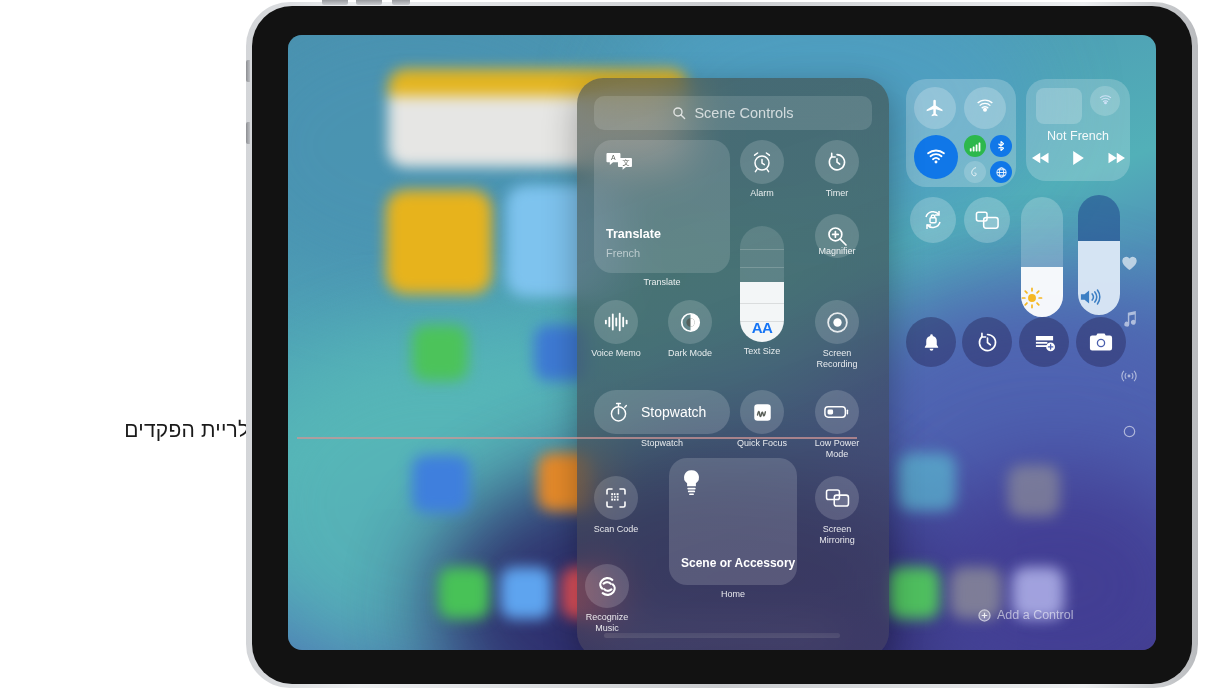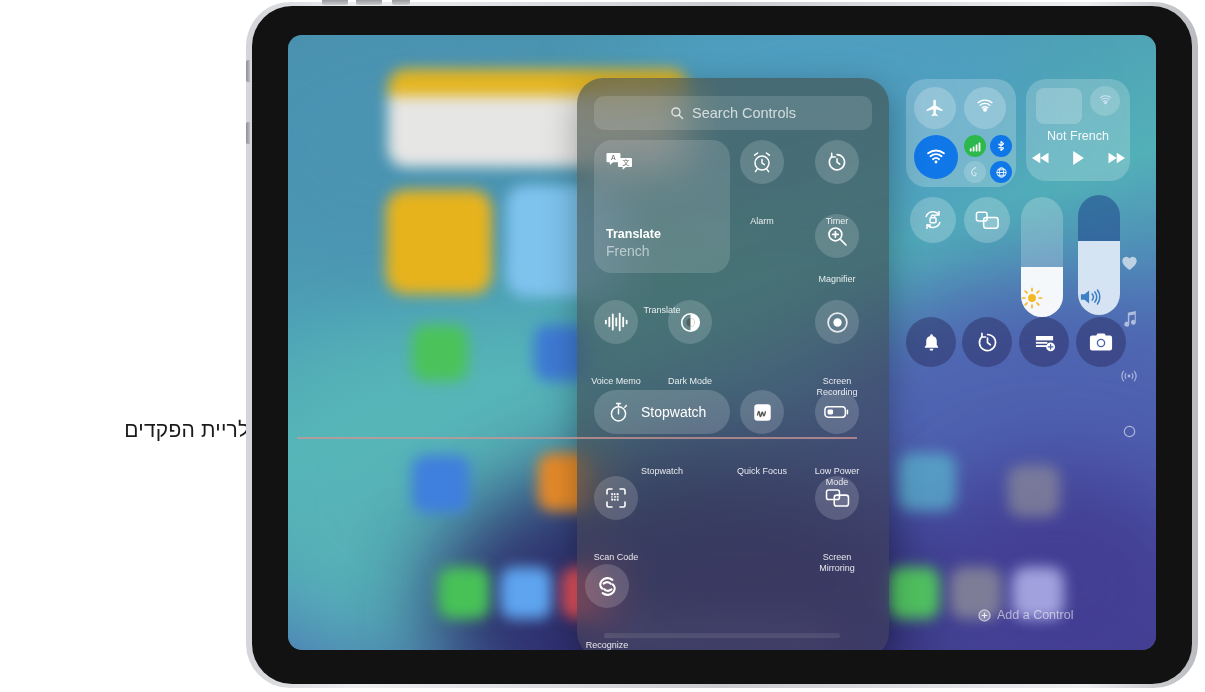--- a/index.html
+++ b/index.html
@@ -97,34 +97,34 @@
     border-radius:10px; background:rgba(255,255,255,.13);
     display:flex;align-items:center;justify-content:center;gap:8px;
   }
   .search-bar .txt{font-size:14.5px;color:rgba(255,255,255,.72);}
 
   .g-grid{position:absolute; left:0; top:62px; width:312px; height:500px;}
   .g-item{position:absolute;}
   .g-cap{
     position:absolute;left:50%;transform:translateX(-50%);
     font-size:9px;line-height:10.5px;color:rgba(255,255,255,.88);
-    text-align:center;white-space:nowrap;margin-top:28px;
+    text-align:center;white-space:nowrap;
   }
   .g-cap.two{white-space:normal;width:62px;}
   .circle{
     width:44px;height:44px;border-radius:50%;
     background:rgba(255,255,255,.16);
     display:flex;align-items:center;justify-content:center;
   }
   .bigtile{
     border-radius:18px;background:rgba(255,255,255,.14);
     position:relative;
   }
   .tile-title{position:absolute;left:12px;font-size:12.5px;color:#fff;font-weight:bold;}
-  .tile-sub{position:absolute;left:12px;font-size:14px;color:rgba(255,255,255,.55);text-align:right;}
+  .tile-sub{position:absolute;left:12px;font-size:11px;color:rgba(255,255,255,.55);text-align:right;}
 
   .pill{
     height:44px;border-radius:22px;background:rgba(255,255,255,.17);
     display:flex;align-items:center;gap:11px;padding-left:13px;
   }
   .pill .lbl{font-size:14px;color:#fff;}
 
   .txtsize{
     width:44px;height:116px;border-radius:22px;overflow:hidden;
     background:rgba(255,255,255,.12);position:relative;
@@ -416,21 +416,21 @@
     </div>
 
     <div class="gallery">
       <div class="search-bar">
         <span>
           <svg width="14" height="14" viewBox="0 0 16 16" fill="none" stroke="rgba(255,255,255,.75)" stroke-width="1.6">
               <circle cx="6.8" cy="6.8" r="4.6"></circle>
               <path d="M10.3 10.3 14.4 14.4" stroke-linecap="round"></path>
             </svg>
         </span>
-        <span class="txt">Search Controls</span>
+        <span class="txt">Scene Controls</span>
       </div>
 
       <div class="g-grid">
 
         <div class="g-item" style="left:17px;top:0;">
           <div class="bigtile" style="width:136px;height:133px;">
             <span style="position:absolute;left:12px;top:11px;">
               <svg width="27" height="23" viewBox="0 0 28 24" fill="none">
                 <path d="M1.6 2.2h12.2c.7 0 1.2.5 1.2 1.2v7.2c0 .7-.5 1.2-1.2 1.2H7.3l-3.4 2.7V11.8H1.6c-.7 0-1.2-.5-1.2-1.2V3.4c0-.7.5-1.2 1.2-1.2z" fill="#fff"></path>
                 <text x="5.2" y="9.6" font-size="7.2" fill="#5a5f58" font-family="Liberation Sans, sans-serif">A</text>
@@ -498,20 +498,31 @@
             <svg width="25" height="25" viewBox="0 0 24 24">
                 <circle cx="12" cy="12" r="8.4" fill="none" stroke="#fff" stroke-width="1.6"></circle>
                 <path d="M12 3.6a8.4 8.4 0 0 1 0 16.8z" fill="#fff"></path>
                 <circle cx="12" cy="12" r="4" fill="#55605c"></circle>
                 <path d="M12 8a4 4 0 0 1 0 8z" fill="#fff"></path>
               </svg>
           </div>
           <span class="g-cap" style="top:48px;">Dark Mode</span>
         </div>
 
+        <div class="g-item" style="left:163px;top:86px;">
+          <div class="txtsize">
+            <div class="tick" style="top:23px;"></div>
+            <div class="tick" style="top:41px;"></div>
+            <div class="fill"></div>
+            <div class="tick dark" style="top:77px;"></div>
+            <div class="tick dark" style="top:95px;"></div>
+            <span class="aa">AA</span>
+          </div>
+          <span class="g-cap" style="top:120px;">Text Size</span>
+        </div>
 
         <div class="g-item" style="left:238px;top:160px;">
           <div class="circle">
             <svg width="25" height="25" viewBox="0 0 24 24" fill="none" stroke="rgba(255,255,255,.85)" stroke-width="1.7">
                 <circle cx="12" cy="12" r="9"></circle>
                 <circle cx="12" cy="12" r="4" fill="#fff" stroke="none"></circle>
               </svg>
           </div>
           <span class="g-cap two" style="top:48px;">Screen Recording</span>
         </div>
@@ -564,20 +575,34 @@
                   <rect x="13" y="10.2" width="1.6" height="1.4"></rect>
                   <rect x="7.2" y="12.6" width="2" height="2"></rect>
                   <rect x="10" y="12.8" width="1.6" height="1.8"></rect>
                   <rect x="12.8" y="12.6" width="1.8" height="2"></rect>
                 </g>
               </svg>
           </div>
           <span class="g-cap" style="top:48px;">Scan Code</span>
         </div>
 
+        <div class="g-item" style="left:92px;top:318px;">
+          <div class="bigtile" style="width:128px;height:127px;background:rgba(255,255,255,.16);">
+            <span style="position:absolute;left:12px;top:10px;">
+              <svg width="21" height="28" viewBox="0 0 22 28" fill="#fff">
+                  <path d="M11 1.6A7.6 7.6 0 0 0 6.4 15.4v3.1h9.2v-3.1A7.6 7.6 0 0 0 11 1.6z"></path>
+                  <rect x="6.6" y="20" width="8.8" height="1.8" rx=".9"></rect>
+                  <rect x="7.2" y="23" width="7.6" height="1.8" rx=".9"></rect>
+                  <rect x="8.4" y="26" width="5.2" height="1.6" rx=".8"></rect>
+                </svg>
+            </span>
+            <span class="tile-title" style="bottom:15px;font-size:12px;">Scene or Accessory</span>
+          </div>
+          <span class="g-cap" style="top:131px;">Home</span>
+        </div>
 
         <div class="g-item" style="left:238px;top:336px;">
           <div class="circle">
             <svg width="25" height="22" viewBox="0 0 26 22" fill="none" stroke="#fff" stroke-width="1.6">
                 <rect x="1.6" y="2.6" width="13.4" height="10" rx="2.2"></rect>
                 <rect x="9.6" y="8" width="14.8" height="11.4" rx="2.4" fill="rgba(255,255,255,.10)"></rect>
               </svg>
           </div>
           <span class="g-cap two" style="top:48px;">Screen Mirroring</span>
         </div>

